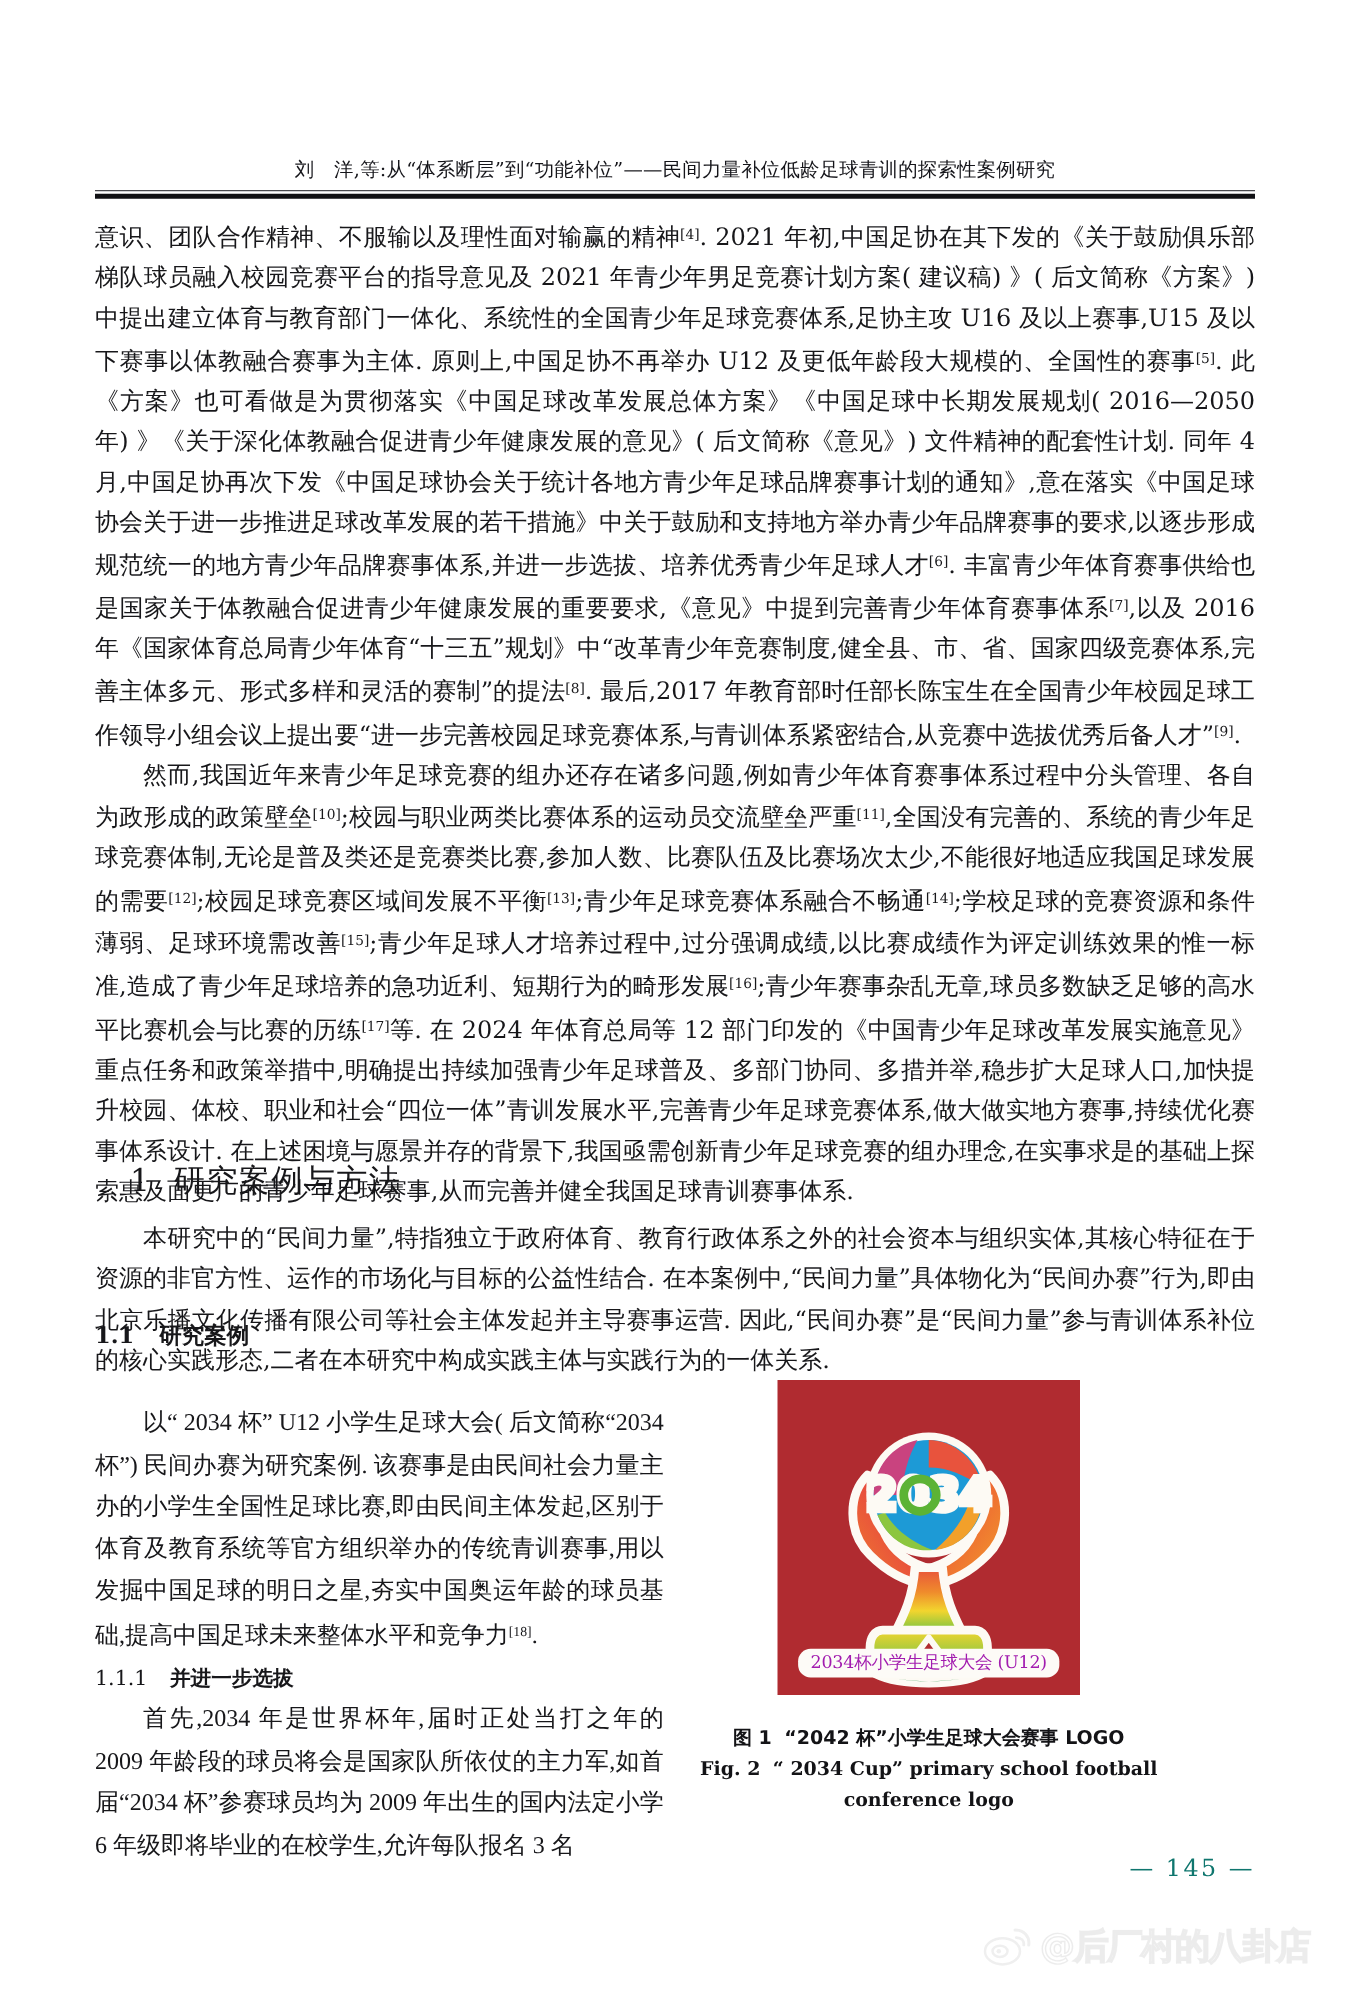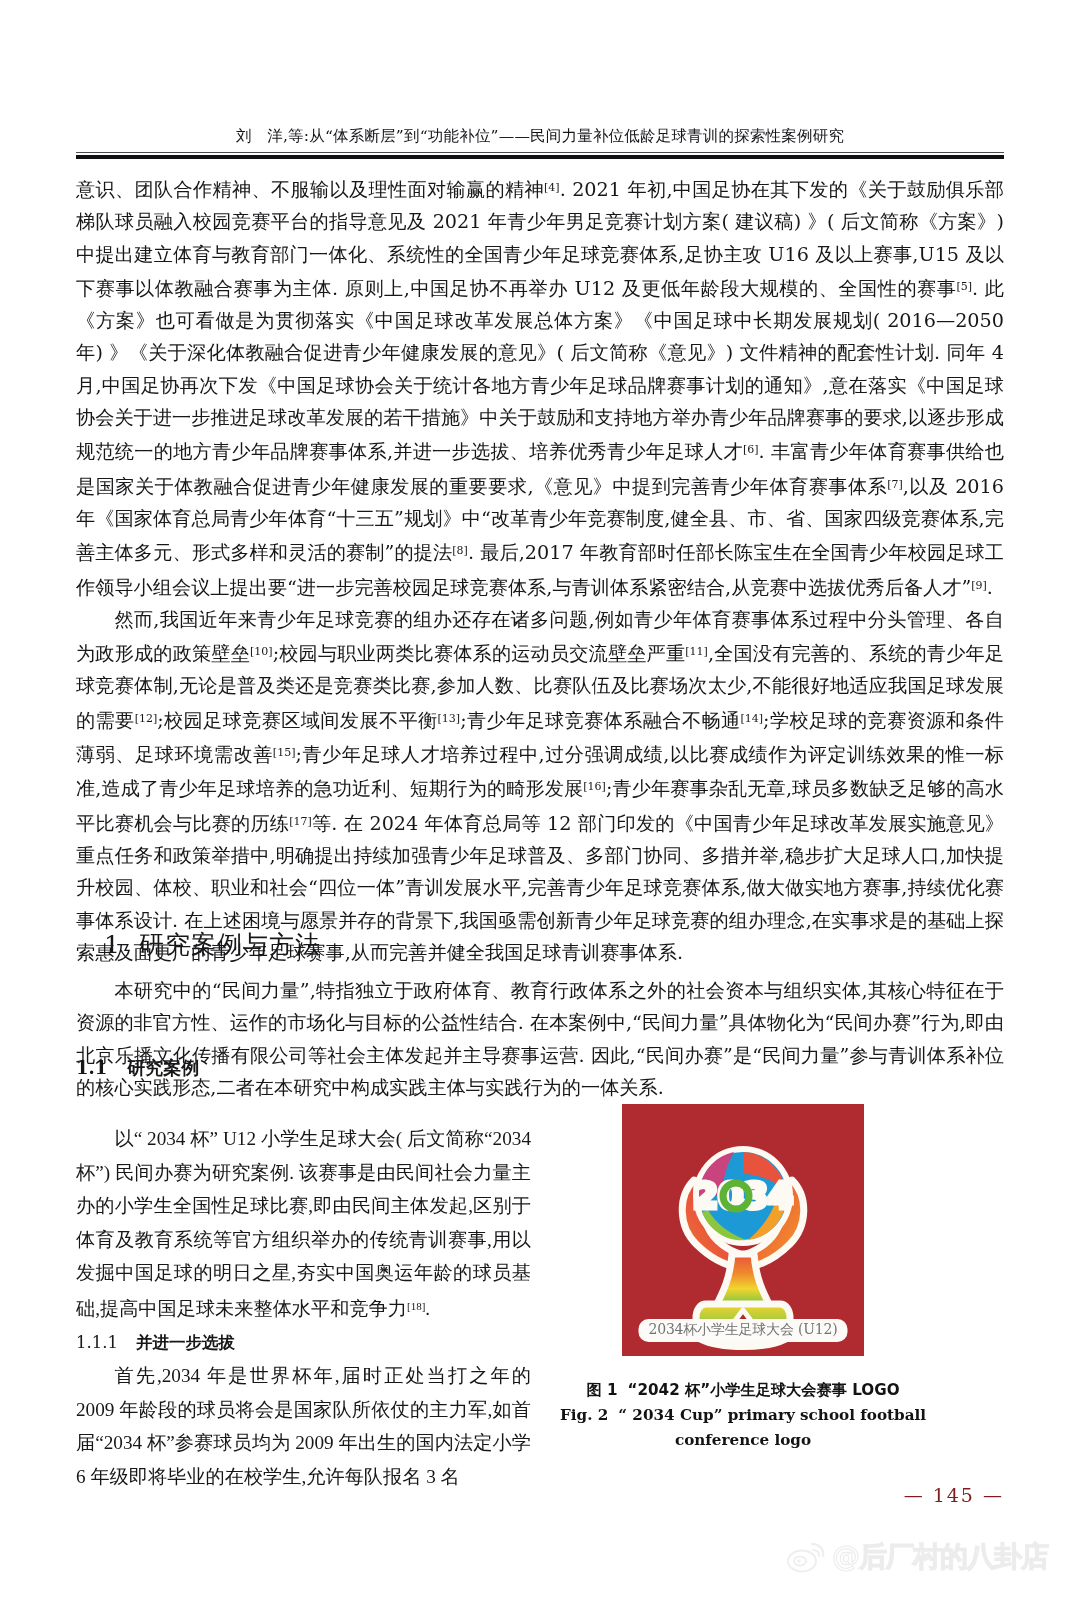--- a/index.html
+++ b/index.html
@@ -152,21 +152,21 @@
   .logo-banner {
     position: absolute;
     left: 50%;
     transform: translateX(-50%);
     bottom: 14px;
     background: #fdfbf7;
     border-radius: 10px;
     padding: 2px 10px 3px 10px;
     font-family: "DejaVu Serif", "Liberation Serif", serif;
     font-size: 14px;
-    color: #737373;
+    color: #a21caf;
     white-space: nowrap;
     letter-spacing: -0.2px;
   }
 
   .fig-caption {
     margin-top: 22px;
     text-align: center;
     font-family: "DejaVu Sans", "Liberation Sans", sans-serif;
     font-weight: bold;
     font-size: 15.2px;
@@ -184,21 +184,21 @@
 
   
   .pagenum {
     position: absolute;
     left: 0;
     top: 1484px;
     width: 1004px;
     text-align: right;
     font-size: 19px;
     letter-spacing: 2px;
-    color: #7f1d1d;
+    color: #0f766e;
   }
 
   
   .watermark {
     position: absolute;
     left: 786px;
     top: 1538px;
     display: flex;
     align-items: center;
     gap: 6px;

